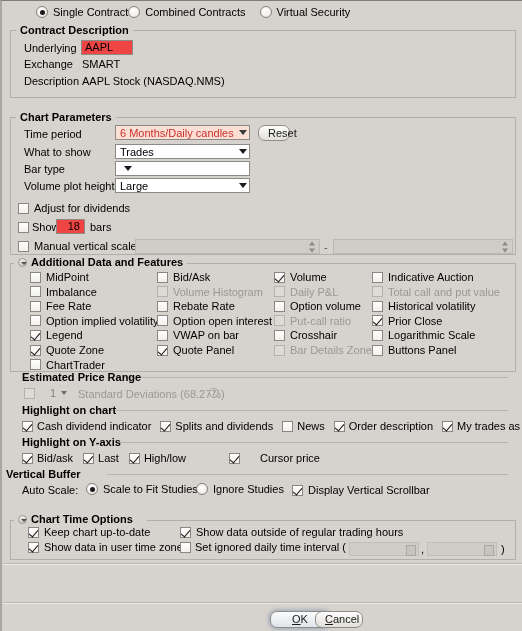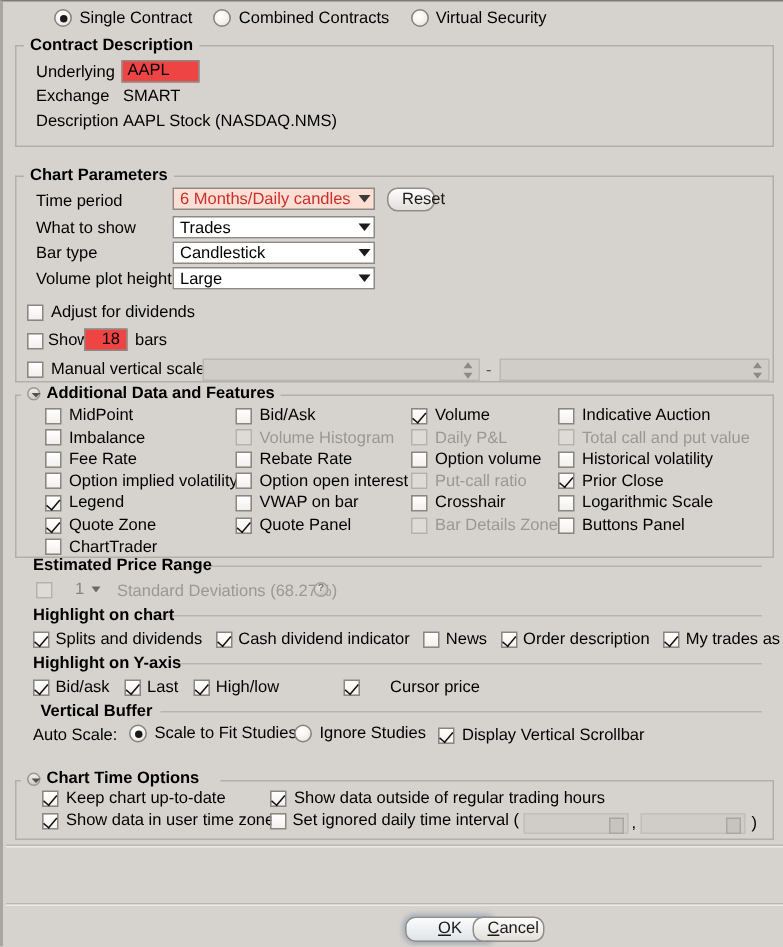--- a/index.html
+++ b/index.html
@@ -272,21 +272,21 @@
   }
 
   .chk-item { display: flex; align-items: center; gap: 5px; position: absolute; white-space: nowrap; }
 </style>
 </head>
 <body>
 
 <div class="dialog">
 
   <div style="position:absolute;left:10px;top:5px;display:flex;align-items:center;gap:0;">
-    <div class="row" style="gap:5px;margin-right:14px;padding-left:24px;">
+    <div class="row" style="gap:5px;padding-left:24px;">
       <span class="radio on"></span>
       <span class="lbl">Single Contract</span>
     </div>
     <div class="row" style="gap:5px;margin-right:14px;">
       <span class="radio"></span>
       <span class="lbl">Combined Contracts</span>
     </div>
     <div class="row" style="gap:5px;">
       <span class="radio"></span>
       <span class="lbl">Virtual Security</span>
@@ -326,21 +326,20 @@
   <div class="btn" style="position:absolute;left:256px;top:124px;width:32px;height:16px;line-height:13px;">Reset</div>
 
   <span class="lbl" style="position:absolute;left:22px;top:145px;">What to show</span>
   <div class="combo" style="position:absolute;left:113px;top:143px;width:135px;">
     <span class="cval">Trades</span>
     <span class="caret"></span>
   </div>
 
   <span class="lbl" style="position:absolute;left:22px;top:162px;">Bar type</span>
   <div class="combo" style="position:absolute;left:113px;top:160px;width:135px;">
-    <span class="cval">Candlestick</span>
     <span class="caret"></span>
   </div>
 
   <span class="lbl" style="position:absolute;left:22px;top:179px;">Volume plot height</span>
   <div class="combo" style="position:absolute;left:113px;top:177px;width:135px;">
     <span class="cval">Large</span>
     <span class="caret"></span>
   </div>
 
   <div class="chk-item" style="left:16px;top:201px;">
@@ -488,25 +487,25 @@
     <span class="caret"></span>
   </div>
   <span class="disabled" style="position:absolute;left:76px;top:387px;">Standard Deviations (68.27%)</span>
   <span class="help" style="position:absolute;left:207px;top:387px;"></span>
 
   <div class="hrule2" style="left:100px;top:409px;width:406px;"></div>
   <span class="bold" style="position:absolute;left:20px;top:403px;">Highlight on chart</span>
   <div id="hoc" style="position:absolute;left:20px;top:419px;display:flex;align-items:center;gap:9px;white-space:nowrap;">
       <div class="row" style="gap: 4px;">
         <span class="cb on"></span>
+        <span>Cash dividend indicator</span>
+      </div>
+      <div class="row" style="gap: 4px;">
+        <span class="cb on"></span>
         <span>Splits and dividends</span>
-      </div>
-      <div class="row" style="gap: 4px;">
-        <span class="cb on"></span>
-        <span>Cash dividend indicator</span>
       </div>
       <div class="row" style="gap: 4px;">
         <span class="cb"></span>
         <span>News</span>
       </div>
       <div class="row" style="gap: 4px;">
         <span class="cb on"></span>
         <span>Order description</span>
       </div>
       <div class="row" style="gap: 4px;">
@@ -530,21 +529,21 @@
         <span class="cb on"></span>
         <span>High/low</span>
       </div>
       <div class="row" style="gap: 20px; padding-left: 33px;">
         <span class="cb on"></span>
         <span>Cursor price</span>
       </div>
     </div>
 
   <div class="hrule2" style="left:105px;top:473px;width:401px;"></div>
-  <span class="bold" style="position:absolute;left:25px;top:467px;">Vertical Buffer</span>
+  <span class="bold" style="position:absolute;left:4px;top:467px;">Vertical Buffer</span>
   <span style="position:absolute;left:20px;top:483px;">Auto Scale:</span>
   <div class="row" style="position:absolute;left:84px;top:482px;gap:5px;">
     <span class="radio on"></span>
     <span>Scale to Fit Studies</span>
   </div>
   <div class="row" style="position:absolute;left:194px;top:482px;gap:5px;">
     <span class="radio"></span>
     <span>Ignore Studies</span>
   </div>
   <div class="chk-item" style="left:290px;top:483px;">

